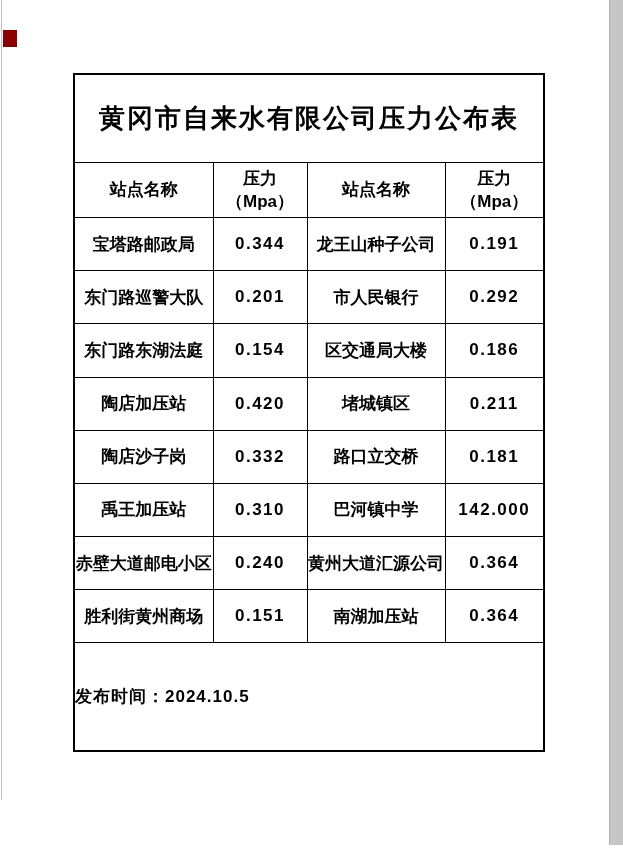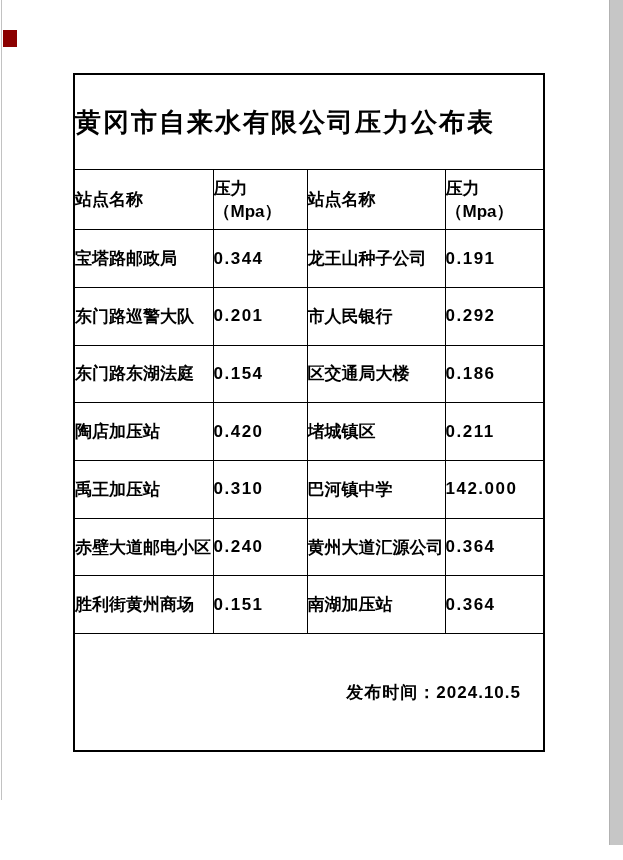--- a/index.html
+++ b/index.html
@@ -56,39 +56,39 @@
     background: #ffffff;
     color: #000000;
   }
   table.pressure, table.pressure td, table.pressure th {
     border: 1px solid #000000;
   }
   table.pressure {
     border: 2px solid #000000;
   }
   td, th {
-    text-align: left;
+    text-align: center;
     vertical-align: middle;
     font-weight: bold;
     font-size: 17px;
     color: #000000;
     padding: 0;
     overflow: hidden;
   }
   tr.title-row td {
     height: 73px;
     font-size: 26px;
     letter-spacing: 2px;
   }
   tr.header-row td { height: 46px; }
   tr.data-row td { height: 44px; }
   td.num { letter-spacing: 1.5px; }
   tr.footer-row td {
     height: 90px;
-    text-align: right;
+    text-align: left;
     padding-right: 22px;
     letter-spacing: 1px;
     margin-left: 40px;
   }
 </style>
 </head>
 <body>
 
 <div class="page">
   <div class="left-edge"></div>
@@ -130,20 +130,26 @@
         <td>区交通局大楼</td>
         <td class="num">0.186</td>
       </tr>
       <tr class="data-row">
         <td>陶店加压站</td>
         <td class="num">0.420</td>
         <td>堵城镇区</td>
         <td class="num">0.211</td>
       </tr>
       <tr class="data-row">
+        <td>陶店沙子岗</td>
+        <td class="num">0.332</td>
+        <td>路口立交桥</td>
+        <td class="num">0.181</td>
+      </tr>
+      <tr class="data-row">
         <td>禹王加压站</td>
         <td class="num">0.310</td>
         <td>巴河镇中学</td>
         <td class="num">142.000</td>
       </tr>
       <tr class="data-row">
         <td>赤壁大道邮电小区</td>
         <td class="num">0.240</td>
         <td>黄州大道汇源公司</td>
         <td class="num">0.364</td>

